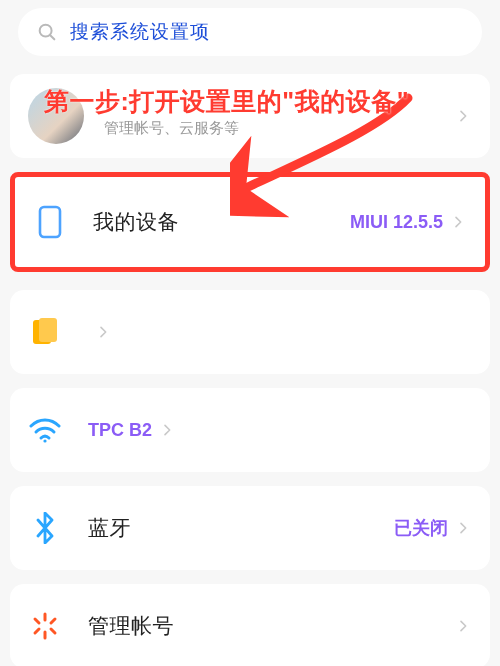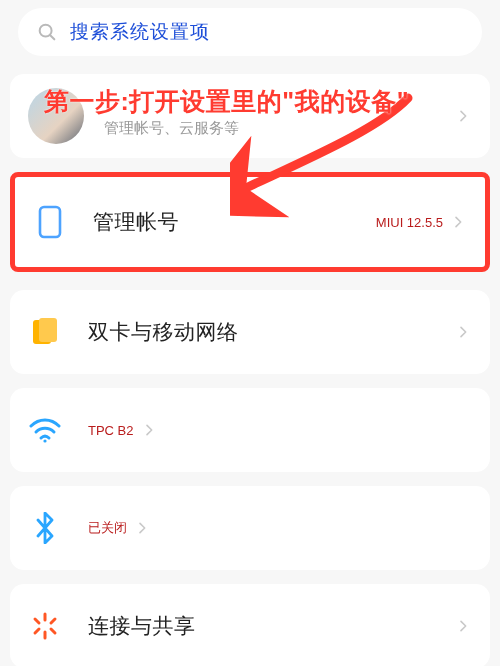--- a/index.html
+++ b/index.html
@@ -37,21 +37,21 @@
     }
     .list-item .icon-slot {
       width: 34px; height: 34px;
       display: flex; align-items: center; justify-content: center;
       margin-right: 26px;
       flex-shrink: 0;
     }
     .list-item .text-col { flex: 1; display: flex; flex-direction: column; justify-content: center; min-width: 0; }
     .list-item .title { font-size: 21px; color: #222; font-weight: 500; letter-spacing: 0.5px; }
     .list-item .subtitle { font-size: 15px; color: #999; }
-    .list-item .value { font-size: 13px; color: #b91c1c; margin-right: 6px; white-space: nowrap; }
+    .list-item .value { font-size: 18px; color: #8b5cf6; margin-right: 6px; white-space: nowrap; font-weight: bold; }
     .list-item .chevron { width: 18px; height: 18px; display: flex; align-items: center; justify-content: center; }
 
     .avatar {
       width: 56px; height: 56px; border-radius: 50%;
       background: linear-gradient(135deg,#b9d6e8 0%, #e6d3c2 60%, #5d6570 100%);
       margin-right: 20px; flex-shrink: 0;
       position: relative;
     }
     .list-item.first { padding-top: 6px; padding-bottom: 6px; }
     .list-item.first .title { font-size: 21px; }
@@ -103,21 +103,21 @@
   </span>
 </div>
 
 <div class="list-item highlighted">
   <span class="icon-slot">
     <svg viewBox="0 0 24 34" width="26" height="34">
         <rect x="2" y="2" width="20" height="30" rx="4" fill="none" stroke="#4da3ff" stroke-width="2.6"></rect>
       </svg>
   </span>
   <div class="text-col">
-    <div class="title">管理帐号</div>
+    <div class="title">我的设备</div>
   </div>
   <span class="value">MIUI 12.5.5</span>
   <span class="chevron">
     <svg viewBox="0 0 24 24" width="16" height="16" fill="none" stroke="#c9c9c9" stroke-width="2.4" stroke-linecap="round" stroke-linejoin="round">
         <polyline points="9 5 16 12 9 19"></polyline>
       </svg>
   </span>
 </div>
 
 <svg class="annotation-arrow" width="230" height="140" style="left:230px; top:88px;">
@@ -129,23 +129,20 @@
   <path d="M178,10 C150,40 80,70 16,100" stroke="#ff3b30" stroke-width="9" fill="none" marker-end="url(#ah)" stroke-linecap="round"></path>
 </svg>
 
 <div class="list-item">
   <span class="icon-slot">
     <svg viewBox="0 0 30 30" width="30" height="30">
       <rect x="3" y="3" width="18" height="24" rx="3" fill="#ffb300"></rect>
       <rect x="9" y="1" width="18" height="24" rx="3" fill="#ffc94d"></rect>
     </svg>
   </span>
-  <div class="text-col">
-      <div class="title">双卡与移动网络</div>
-    </div>
   <span class="value"></span>
   <span class="chevron">
       <svg viewBox="0 0 24 24" width="16" height="16" fill="none" stroke="#c9c9c9" stroke-width="2.4" stroke-linecap="round" stroke-linejoin="round">
         <polyline points="9 5 16 12 9 19"></polyline>
       </svg>
     </span>
 </div>
 
 <div class="list-item">
   <span class="icon-slot">
@@ -163,41 +160,44 @@
       </svg>
     </span>
 </div>
 
 <div class="list-item">
   <span class="icon-slot">
     <svg viewBox="0 0 20 32" width="22" height="32" fill="none" stroke="#2aa6ff" stroke-width="2.8" stroke-linejoin="round" stroke-linecap="round">
       <path d="M3 8 L17 24 L10 31 L10 1 L17 8 L3 24"></path>
     </svg>
   </span>
+  <div class="text-col">
+      <div class="title">蓝牙</div>
+    </div>
   <span class="value">已关闭</span>
   <span class="chevron">
       <svg viewBox="0 0 24 24" width="16" height="16" fill="none" stroke="#c9c9c9" stroke-width="2.4" stroke-linecap="round" stroke-linejoin="round">
         <polyline points="9 5 16 12 9 19"></polyline>
       </svg>
     </span>
 </div>
 
 <div class="list-item">
   <span class="icon-slot">
     <svg viewBox="0 0 30 30" width="30" height="30" fill="none" stroke="#ff5724" stroke-width="3" stroke-linecap="round">
       <path d="M15 3 L15 9"></path>
         <path d="M15 21 L15 27"></path>
       <path d="M5 8 L9 12"></path>
         <path d="M21 18 L25 22"></path>
       <path d="M5 22 L9 18"></path>
         <path d="M21 12 L25 8"></path>
     </svg>
   </span>
   <div class="text-col">
-      <div class="title">连接与共享</div>
+      <div class="title">管理帐号</div>
     </div>
   <span class="value"></span>
   <span class="chevron">
       <svg viewBox="0 0 24 24" width="16" height="16" fill="none" stroke="#c9c9c9" stroke-width="2.4" stroke-linecap="round" stroke-linejoin="round">
         <polyline points="9 5 16 12 9 19"></polyline>
       </svg>
     </span>
 </div>
 
 </body></html>

